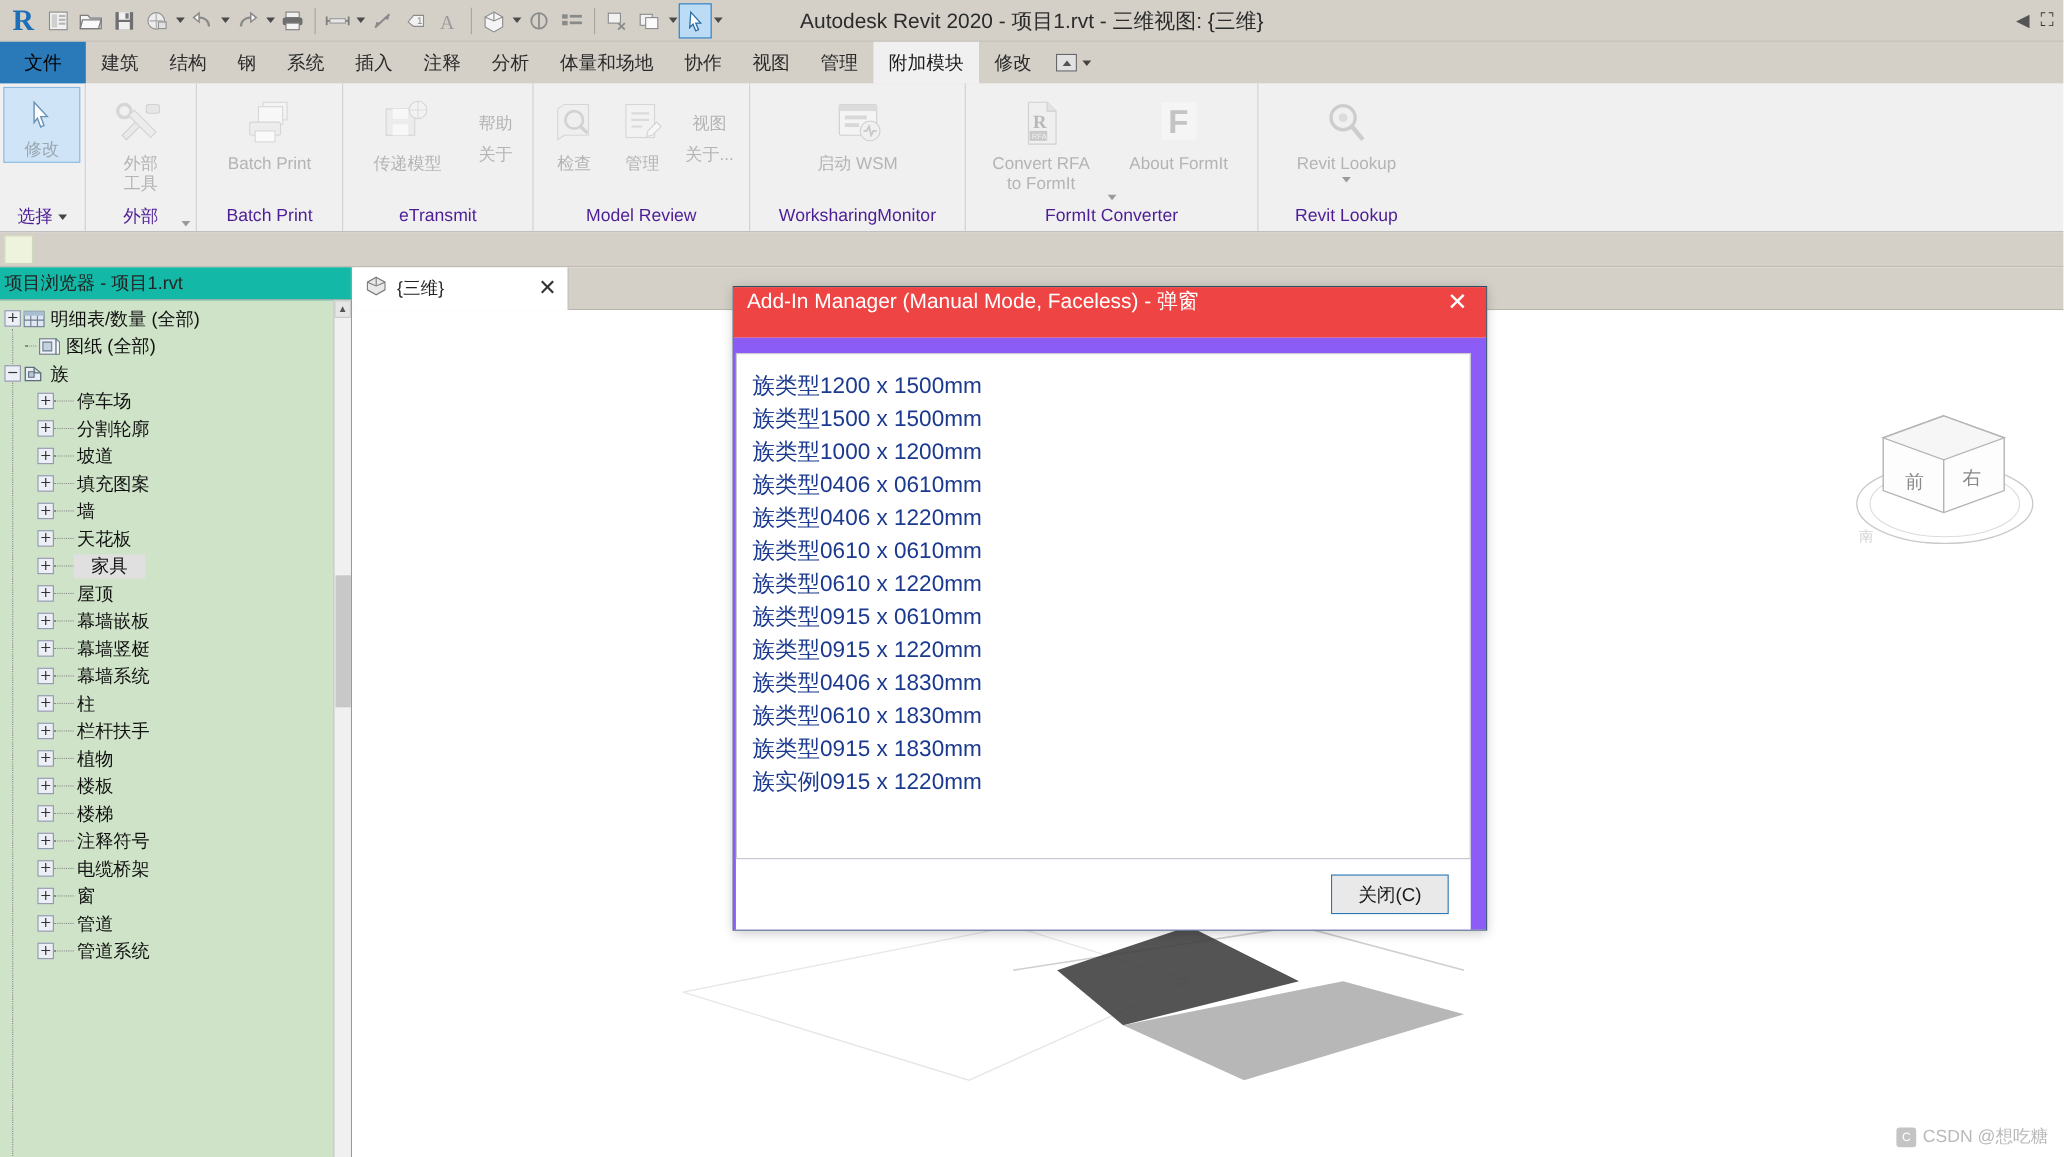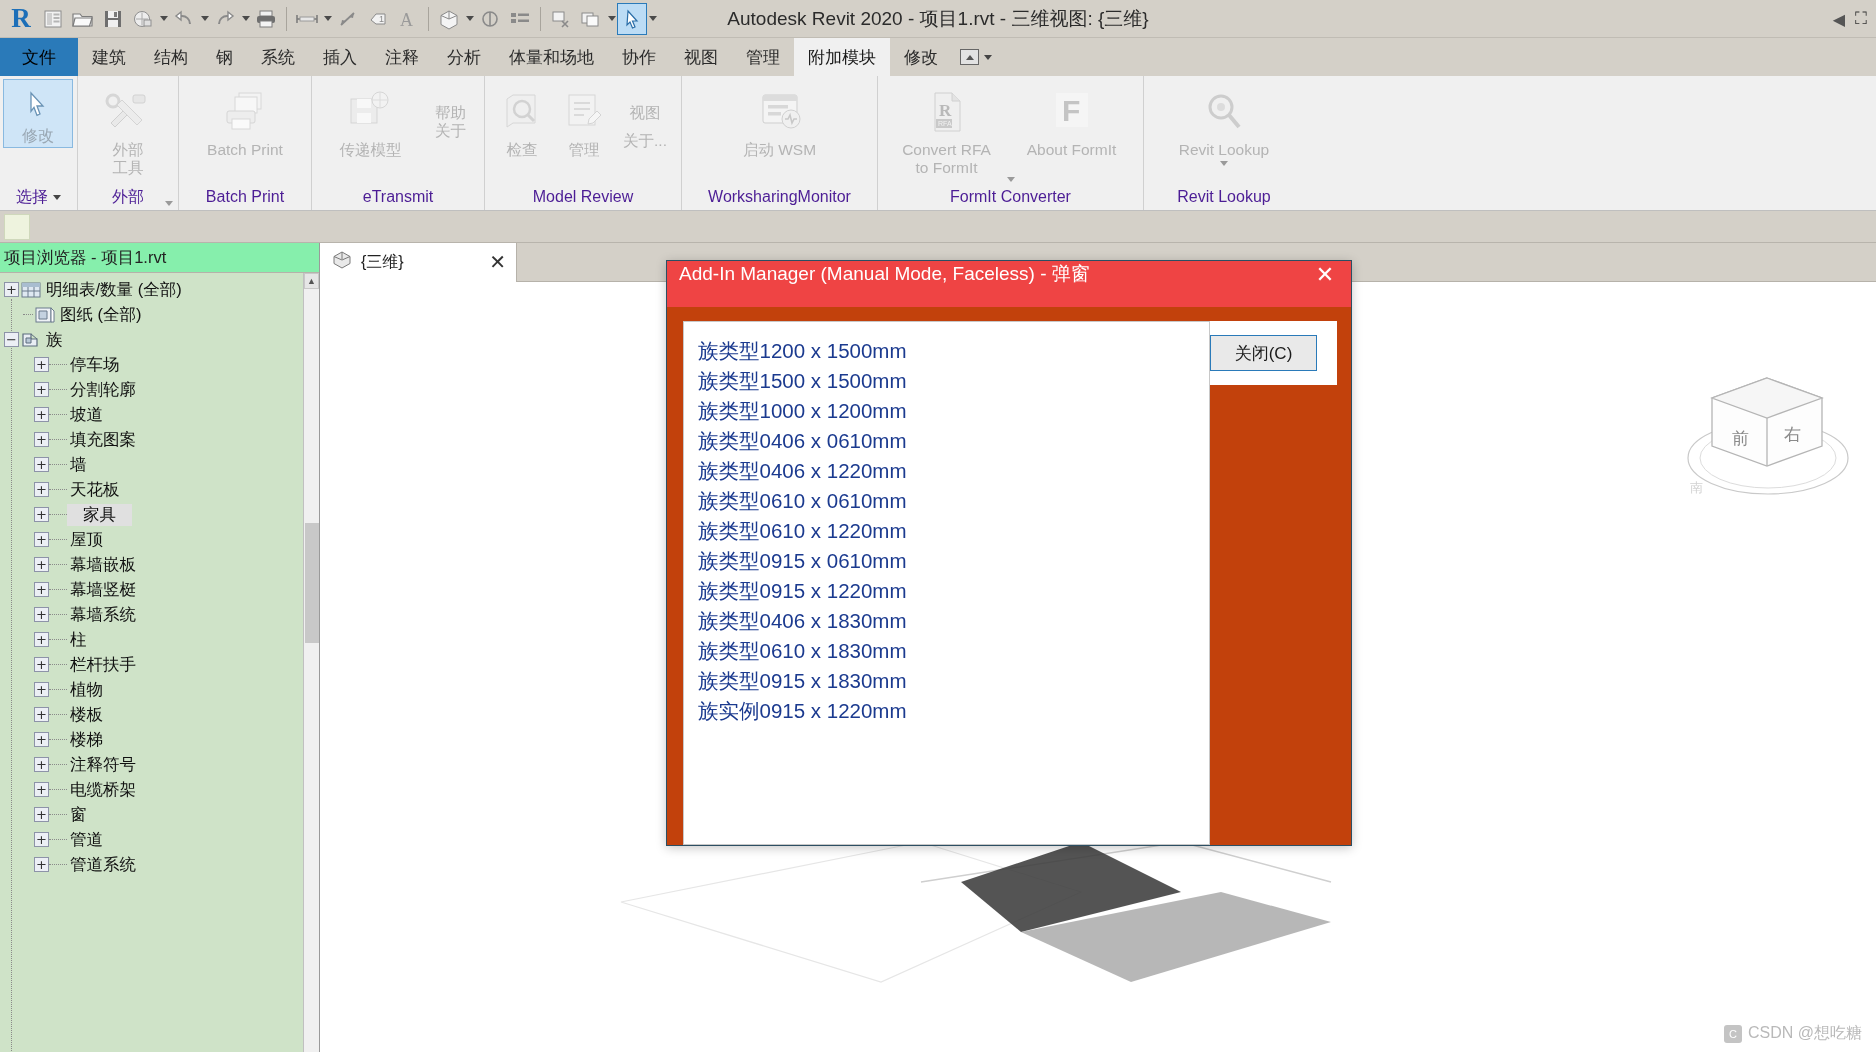--- a/index.html
+++ b/index.html
@@ -97,21 +97,21 @@
     background:#d4d0c8; border-bottom:1px solid #b8b4ac;
   }
   .options-bar .swatch { position:absolute; left:4px; top:3px; width:26px; height:26px; background:#eef3de; border:1px solid #cfd8bb;}
 
   
   .browser {
     position:absolute; left:0; top:243px; width:320px; height:809px;
     background:#cfe3c8; border-right:1px solid #9a9a9a;
   }
   .browser-head {
-    height:30px; background:#86efac; border-bottom:1px solid #b6b2aa;
+    height:30px; background:#14b8a6; border-bottom:1px solid #b6b2aa;
     display:flex; align-items:center; padding-left:4px;
     font-size:16.5px; color:#232323;
   }
   .tree { padding-top:4px; font-size:16.5px; color:#111; position:relative; }
   .tnode { display:flex; align-items:center; height:25px; position:relative; }
   .tnode .expander {
     width:15px;height:15px;border:1px solid #8d93a8;background:#eceff5;
     display:flex;align-items:center;justify-content:center;
     font-size:13px;line-height:1;color:#333; flex:none;
     font-family:"DejaVu Sans", sans-serif;
@@ -155,21 +155,21 @@
     box-shadow: 0 2px 10px rgba(0,0,0,.22);
     display:flex; flex-direction:column;
   }
   .dlg-title {
     height:46px; background:#ef4444; display:flex; align-items:flex-start;
     padding: 0 12px; color:#fff; font-size:19px;
   }
   .dlg-title .dt-text { flex:1; }
   .dlg-close { width:28px;height:28px; display:flex;align-items:center;justify-content:center;
     color:#fff; font-size:22px; line-height:1; }
-  .dlg-body { flex:1; background:#c2410c; padding:14px 14px 0 16px; display:flex; }
+  .dlg-body { flex:1; background:#8b5cf6; padding:14px 14px 0 2px; display:flex; flex-direction:column; }
   .dlg-list {
     flex:1; background:#fff; border:1px solid #c8c8c8; overflow:hidden; padding:14px 14px 0 14px;
   }
   .dlg-list-item {
     font-size:20.5px; color:#1b3a8f; line-height:30px; white-space:nowrap;
     font-family:"Liberation Sans","DejaVu Sans",sans-serif;
   }
   .dlg-footer { height:64px; display:flex; align-items:center; justify-content:flex-end; padding-right:20px; background:#fff;}
   .dlg-btn {
     min-width:107px; height:36px; background:#e9e9e9; border:1px solid #2a7ab9;
@@ -401,21 +401,21 @@
               <rect x="12" y="10" width="14" height="9" fill="#f8f8f8"></rect>
               <rect x="12" y="24" width="14" height="10" fill="#f8f8f8"></rect>
               <circle cx="35" cy="11" r="8" fill="#f2f2f2" stroke="#d6d6d6"></circle>
               <path d="M27 11h16M35 3v16" stroke="#dcdcdc"></path>
             </svg>
         </div>
         <div class="lbl">传递模型</div>
       </div>
       <div class="big-btn" style="width:55px;padding-top:24px;">
         <div>帮助</div>
-        <div style="">关于</div>
+        <div style="margin-top:10px;">关于</div>
       </div>
     </div>
     <div class="panel-title">eTransmit</div>
   </div>
 
   <div class="panel">
     <div class="panel-body">
       <div class="big-btn" style="width:62px;">
         <div class="bi">
           <svg width="46" height="46" viewBox="0 0 46 46">

